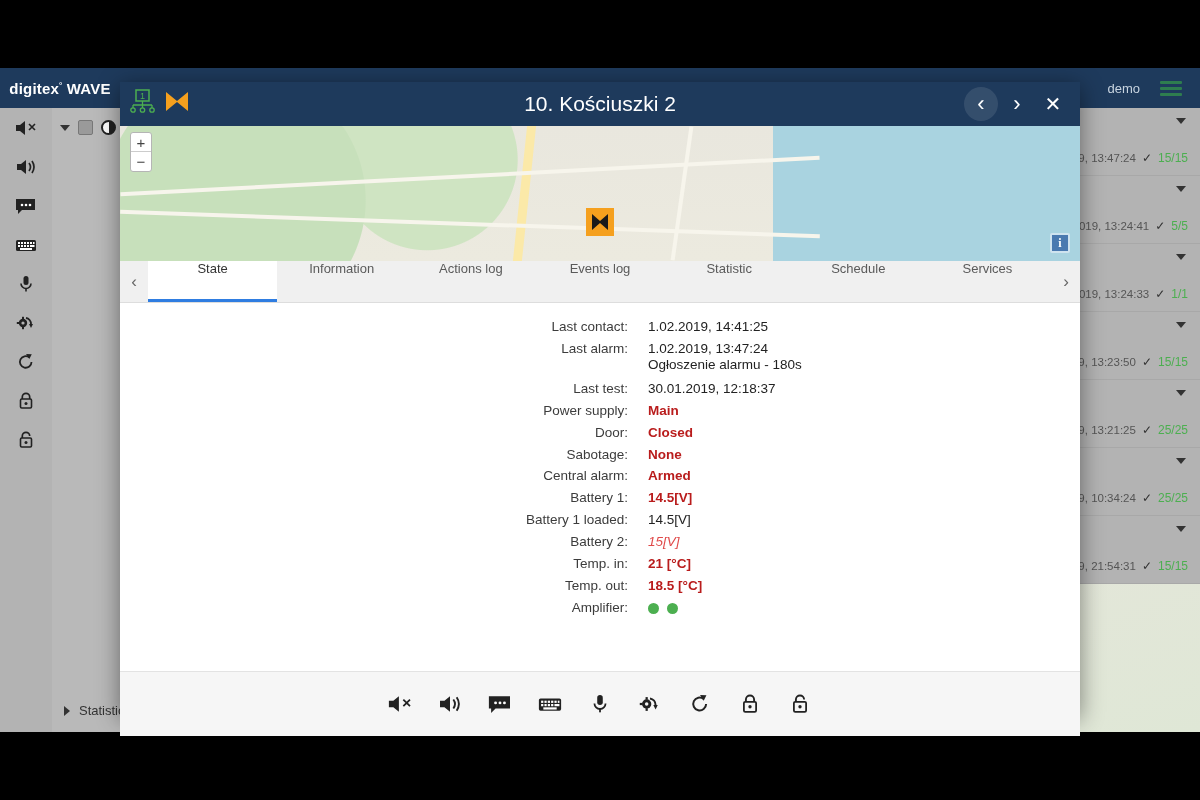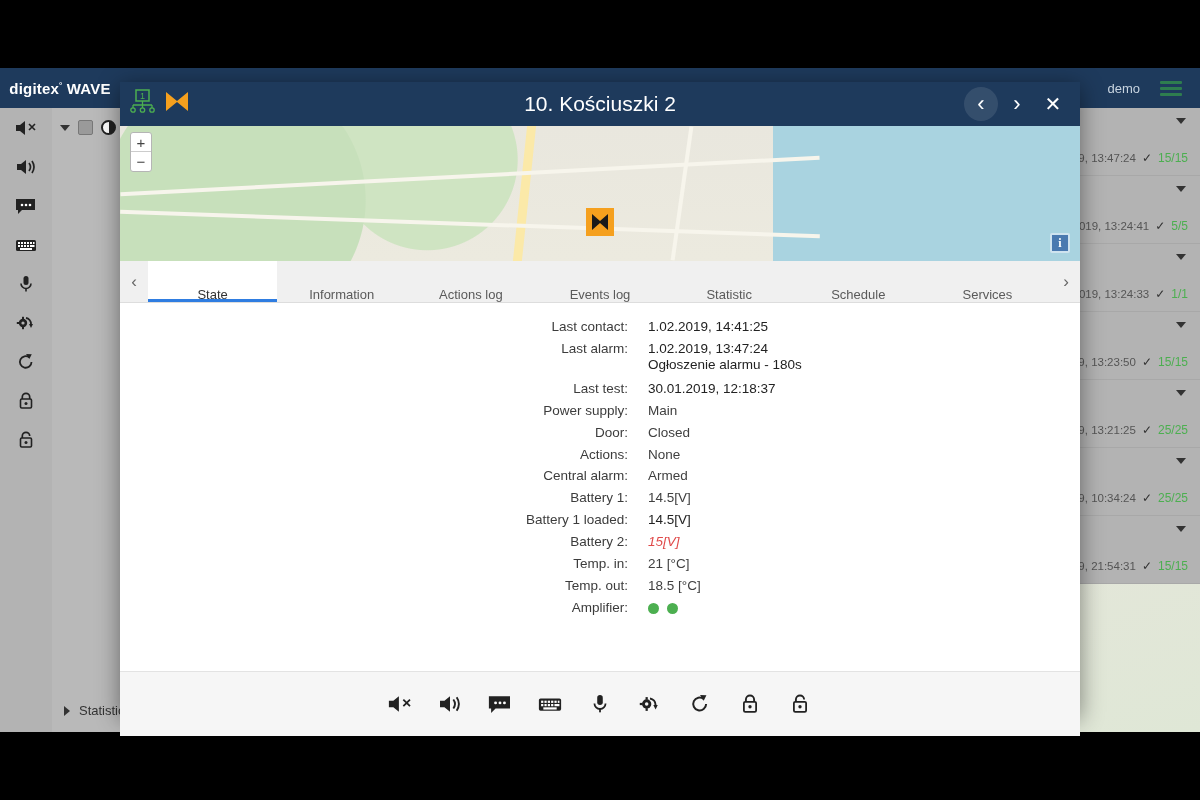--- a/index.html
+++ b/index.html
@@ -88,29 +88,29 @@
   .mm-road.major { background: #fbe9a8; }
   .zoomctl { position: absolute; left: 10px; top: 6px; width: 22px; background: #fff; border: 1px solid #b5b5b5; border-radius: 3px; }
   .zoomctl div { height: 19px; display: flex; align-items: center; justify-content: center; font-size: 15px; color: #444; }
   .zoomctl div:first-child { border-bottom: 1px solid #ccc; }
   .marker { position: absolute; left: 466px; top: 82px; width: 28px; height: 28px; background: #f5a01e; display:flex; align-items:center; justify-content:center; }
   .infobtn { position: absolute; right: 10px; bottom: 8px; width: 20px; height: 20px; background: #4a79b0; color: #fff; font-size: 12px; font-weight: bold; display: flex; align-items: center; justify-content: center; border: 2px solid #cfe3ef; border-radius: 2px; font-family: "Liberation Serif", serif; }
 
   .m-tabs { height: 42px; background: #f0f0f0; border-bottom: 1px solid #ddd; display: flex; align-items: stretch; }
   .tab-arrow { width: 28px; display: flex; align-items: center; justify-content: center; color: #666; font-size: 17px; }
   .tabs-inner { flex: 1; display: flex; }
-  .tab { flex: 1; display: flex; align-items: flex-end; justify-content: center; font-size: 13px; color: #5a5a5a; position: relative; }
+  .tab { flex: 1; display: flex; align-items: flex-start; justify-content: center; font-size: 13px; color: #5a5a5a; position: relative; }
   .tab.active { background: #fff; color: #333; }
   .tab.active::after { content: ""; position: absolute; left: 0; right: 0; bottom: 0; height: 3px; background: #2f7de1; }
 
   .m-body { height: 368px; background: #fff; padding-top: 16px; overflow: hidden; padding-left: 28px; }
   .row { display: flex; margin-bottom: 6px; }
   .row .lbl { width: 500px; text-align: right; padding-right: 20px; font-size: 13.5px; color: #3c3c3c; }
   .row .val { font-size: 13.5px; color: #222; line-height: 1.18; }
-  .val.green { color: #404040; }
+  .val.green { color: #b91c1c; font-weight: bold; }
   .val.red { color: #e04a4a; font-style: italic; }
   .dots { display: flex; gap: 8px; padding-top: 3px; }
   .dot { width: 11px; height: 11px; border-radius: 50%; background: #4caf50; }
 
   .m-foot { height: 65px; background: #f6f6f6; border-top: 1px solid #e3e3e3; display: flex; align-items: center; justify-content: center; gap: 16px; }
   .f-btn { width: 34px; height: 34px; display: flex; align-items: center; justify-content: center; }
 </style>
 </head>
 <body>
 
@@ -497,21 +497,21 @@
             <div>Main</div>
           </div>
         </div>
         <div class="row">
           <div class="lbl">Door:</div>
           <div class="val green">
             <div>Closed</div>
           </div>
         </div>
         <div class="row">
-          <div class="lbl">Actions:</div>
+          <div class="lbl">Sabotage:</div>
           <div class="val green">
             <div>None</div>
           </div>
         </div>
         <div class="row">
           <div class="lbl">Central alarm:</div>
           <div class="val green">
             <div>Armed</div>
           </div>
         </div>

